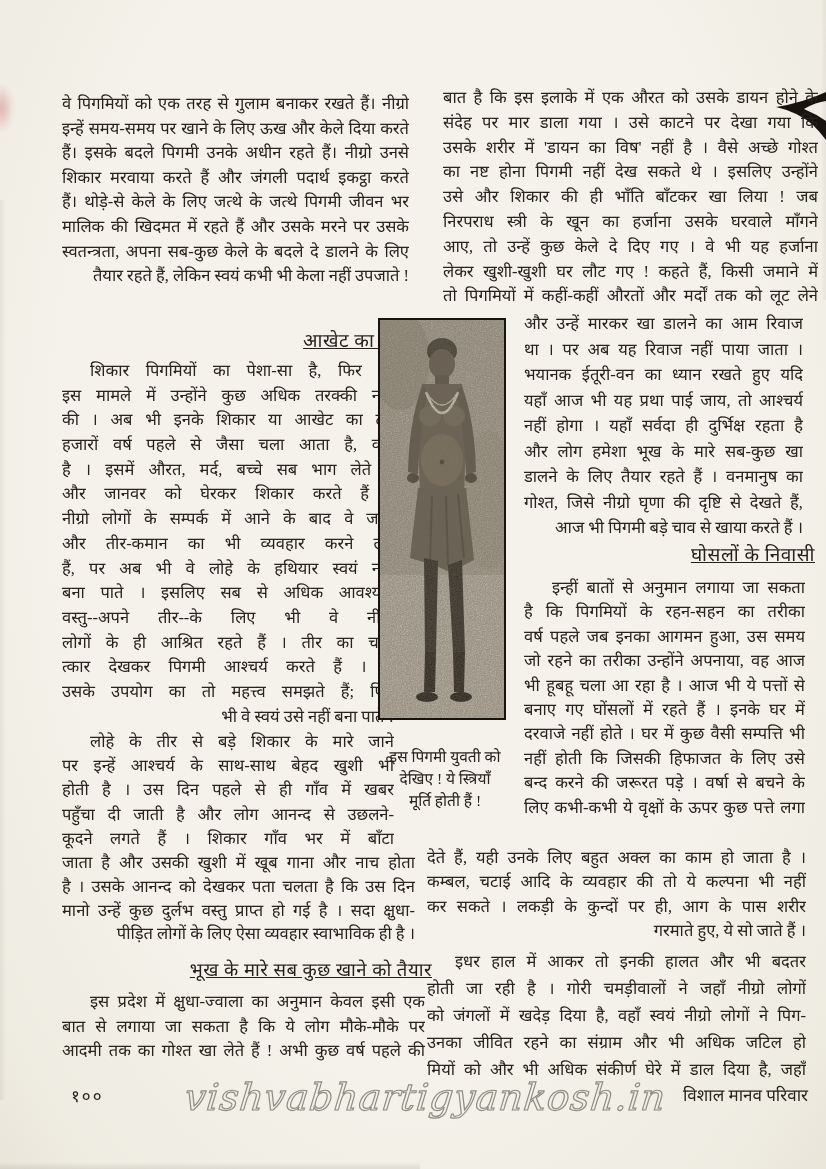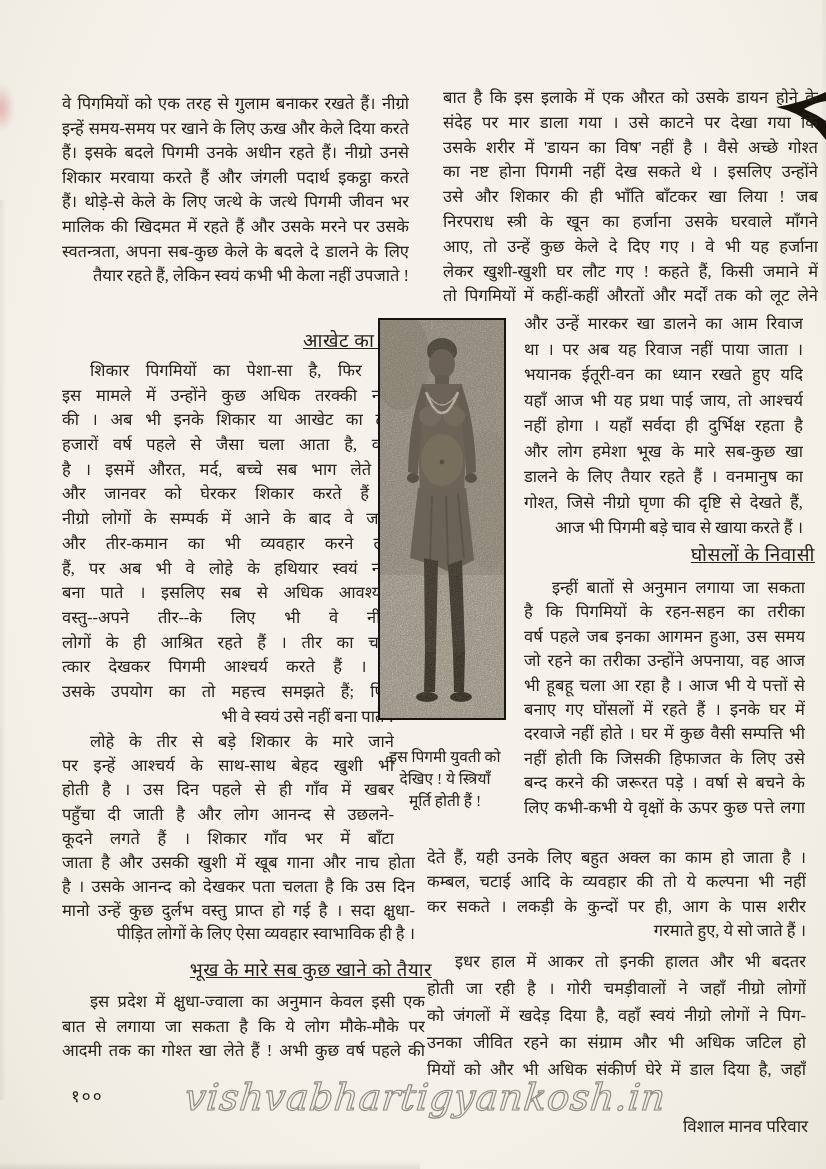--- a/index.html
+++ b/index.html
@@ -59,21 +59,21 @@
     position:absolute;left:185px;top:1076px;width:450px;
     text-align:center;
     font-family:"DejaVu Serif","Liberation Serif",serif;
     font-style:italic;
     font-size:37px;
     letter-spacing:1px;
     color:rgba(244,242,234,0.05);
     -webkit-text-stroke:1.2px #8f8c83;
     transform:skewX(-6deg);
   }
-  .footer-title{position:absolute;left:628px;top:1114px;width:180px;font-size:17px;text-align:right;color:#2a241c;}
+  .footer-title{position:absolute;left:628px;top:1083px;width:180px;font-size:17px;text-align:right;color:#2a241c;}
 
   
   .mark-topright{position:absolute;right:0;top:90px;width:58px;height:52px;}
   .mark-topleft{
     position:absolute;left:-4px;top:84px;width:18px;height:48px;
     background:radial-gradient(ellipse at 30% 50%, rgba(201,105,105,0.45), rgba(201,105,105,0) 70%);
     filter:blur(2px);
   }
   .edge-left{
     position:absolute;left:0;top:200px;width:6px;height:900px;

